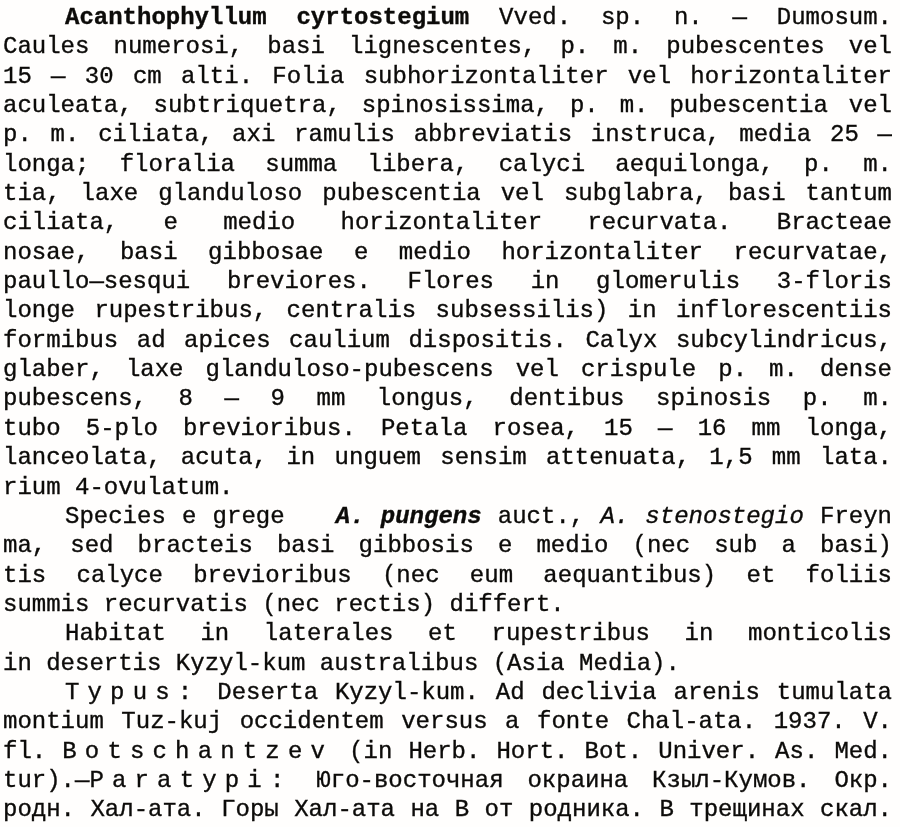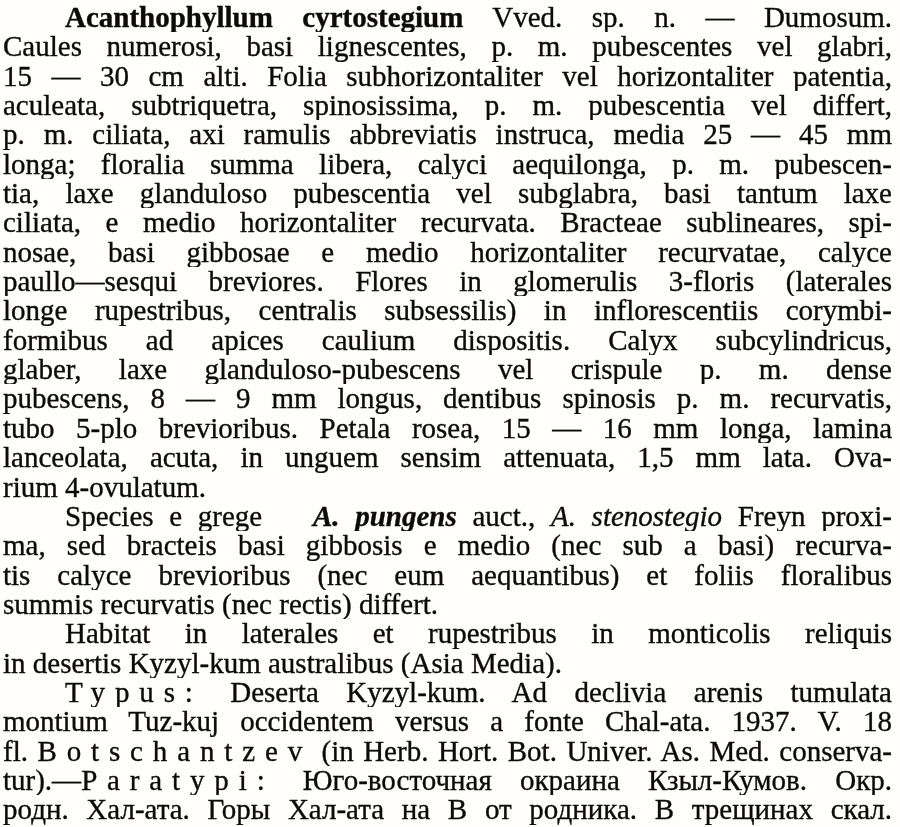--- a/index.html
+++ b/index.html
@@ -12,22 +12,22 @@
     height: 827px;
     overflow: hidden;
   }
   .page {
     box-sizing: border-box;
     width: 900px;
     height: 827px;
     padding: 3px 8px 0 3px;
     background: #fffefd;
     color: #0c0b09;
-    font-family: Liberation Serif, serif;
-    font-size: 29px;
+    font-family: Liberation Mono, monospace;
+    font-size: 24px;
     line-height: 29.35px;
     -webkit-text-stroke: 0.35px #0c0b09;
   }
   .paragraph { margin: 0; padding: 0; }
   .line {
     white-space: normal;
     text-align: justify;
     text-align-last: justify;
     height: 29.35px;
     overflow: hidden;

